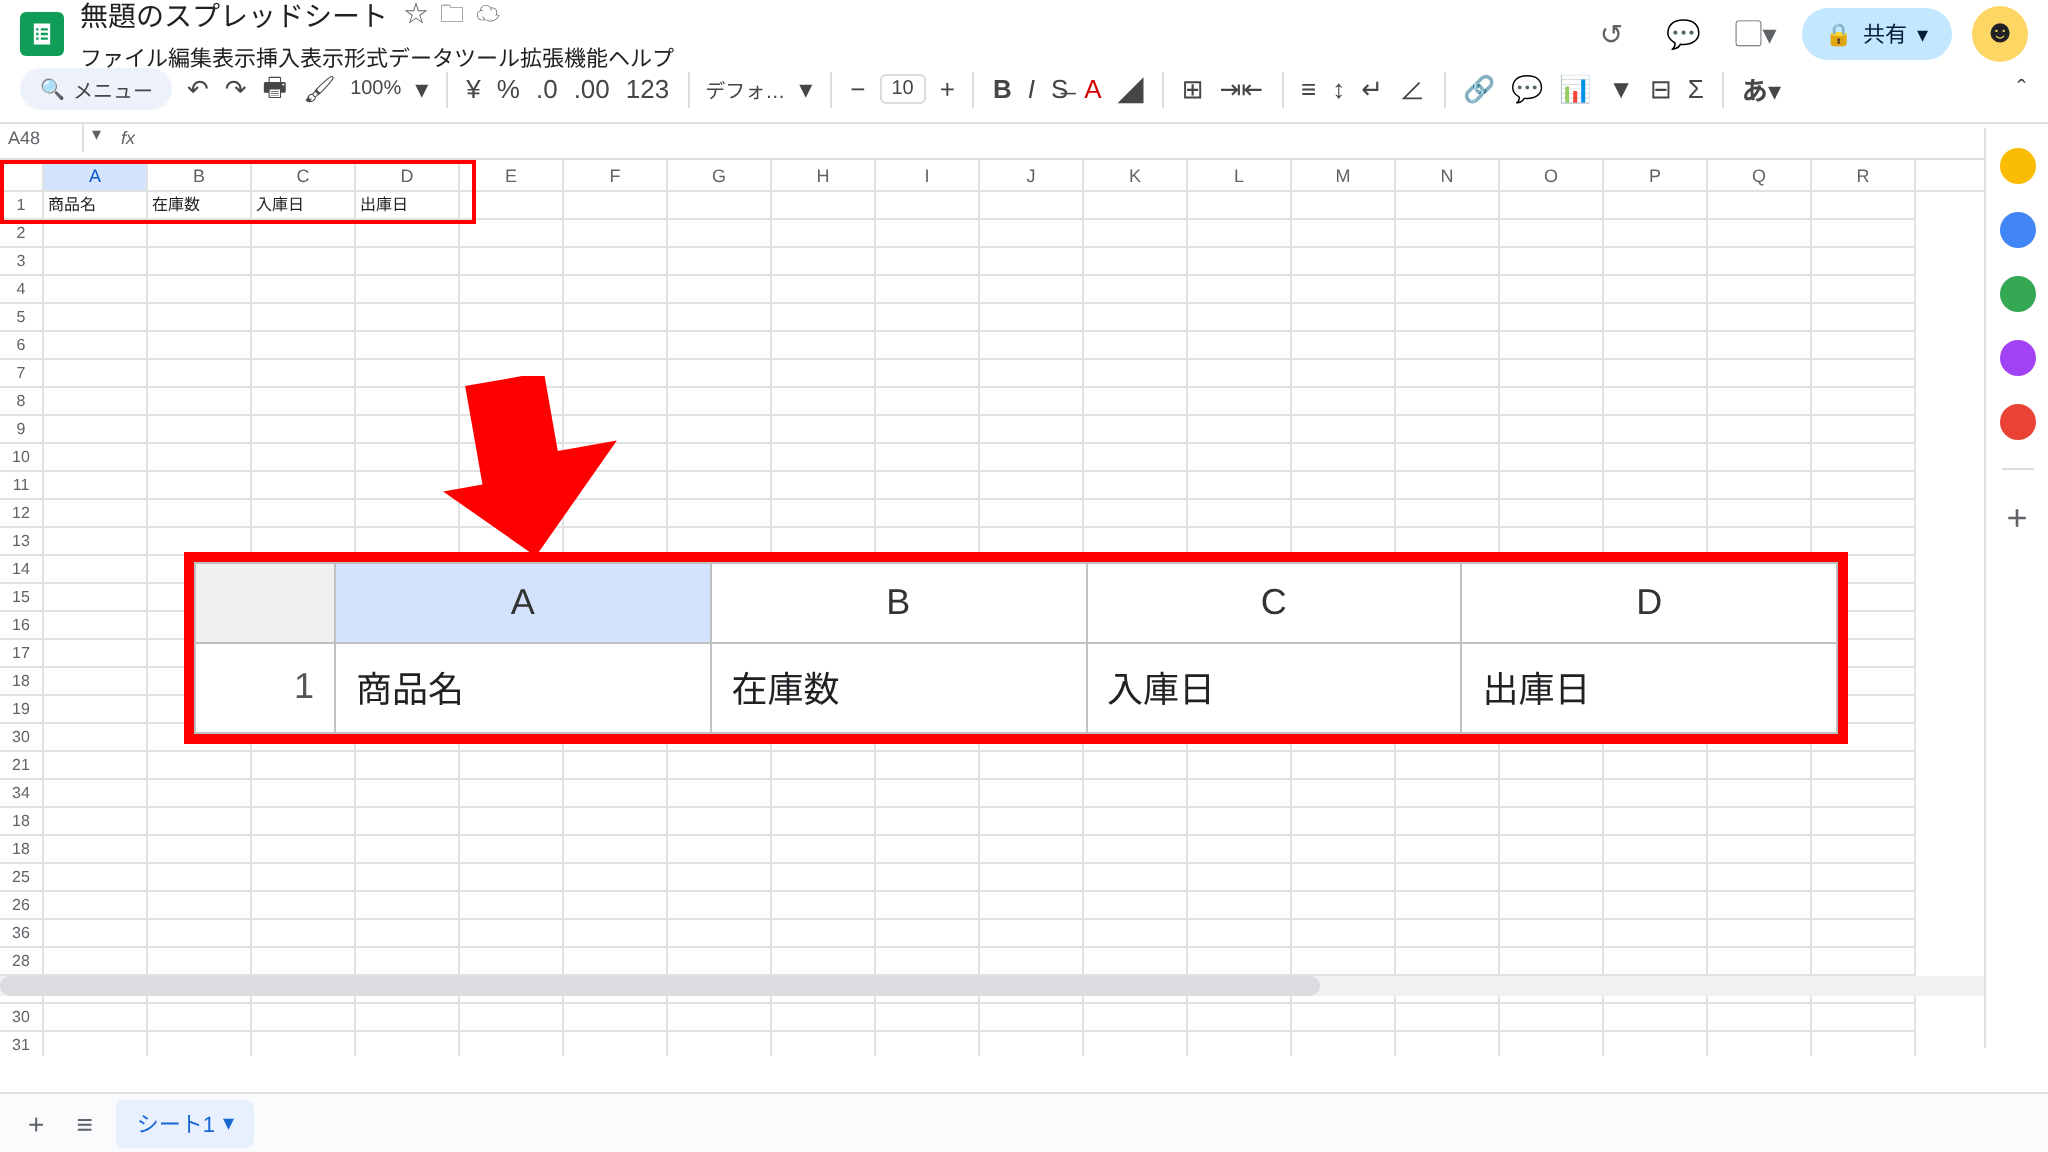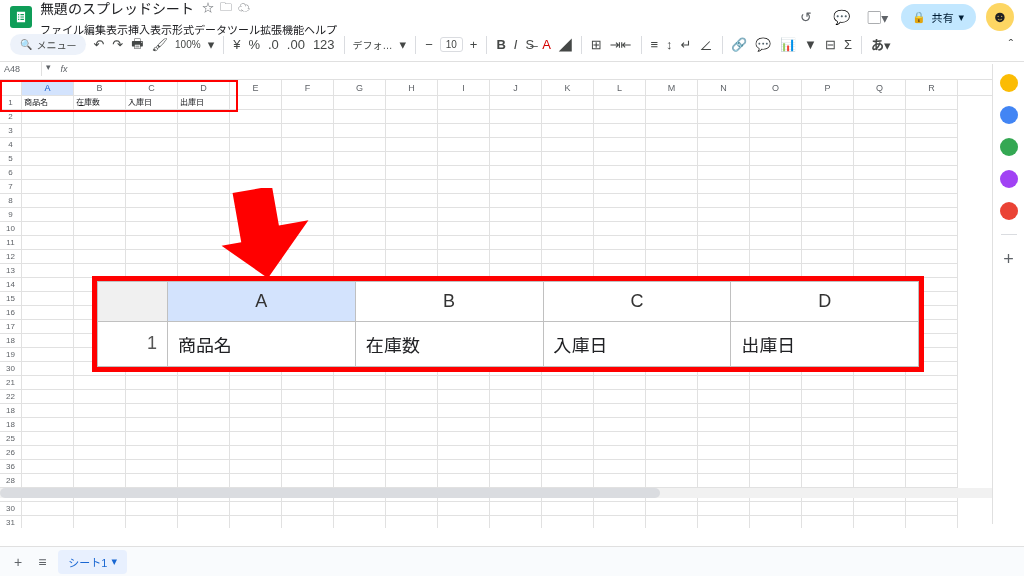--- a/index.html
+++ b/index.html
@@ -196,21 +196,21 @@
         <div class="row-h">12</div>
         <div class="row-h">13</div>
         <div class="row-h">14</div>
         <div class="row-h">15</div>
         <div class="row-h">16</div>
         <div class="row-h">17</div>
         <div class="row-h">18</div>
         <div class="row-h">19</div>
         <div class="row-h">30</div>
         <div class="row-h">21</div>
-        <div class="row-h">22</div>
+        <div class="row-h">34</div>
         <div class="row-h">18</div>
         <div class="row-h">18</div>
         <div class="row-h">25</div>
         <div class="row-h">26</div>
         <div class="row-h">36</div>
         <div class="row-h">28</div>
         <div class="row-h">29</div>
         <div class="row-h">30</div>
         <div class="row-h">31</div>
       </div>

